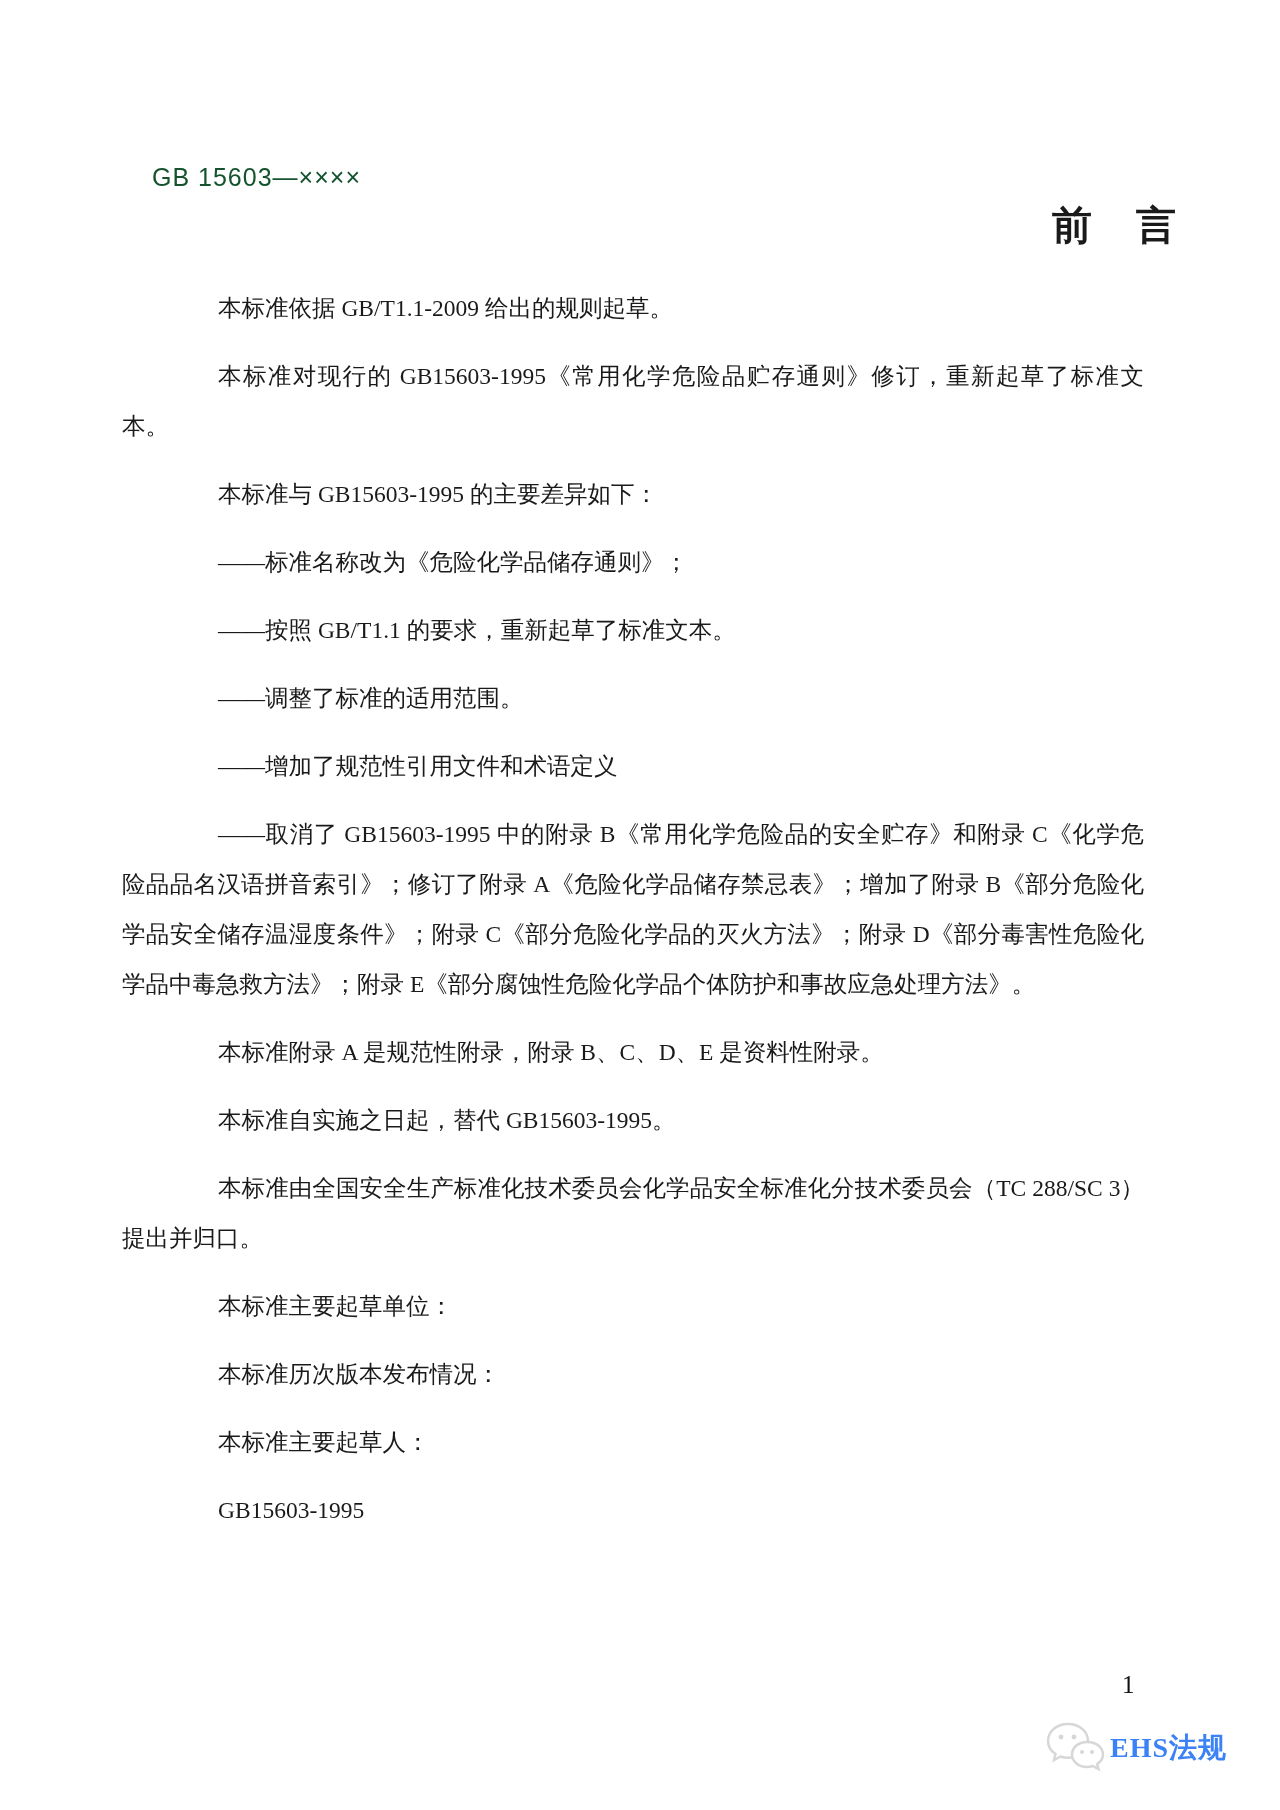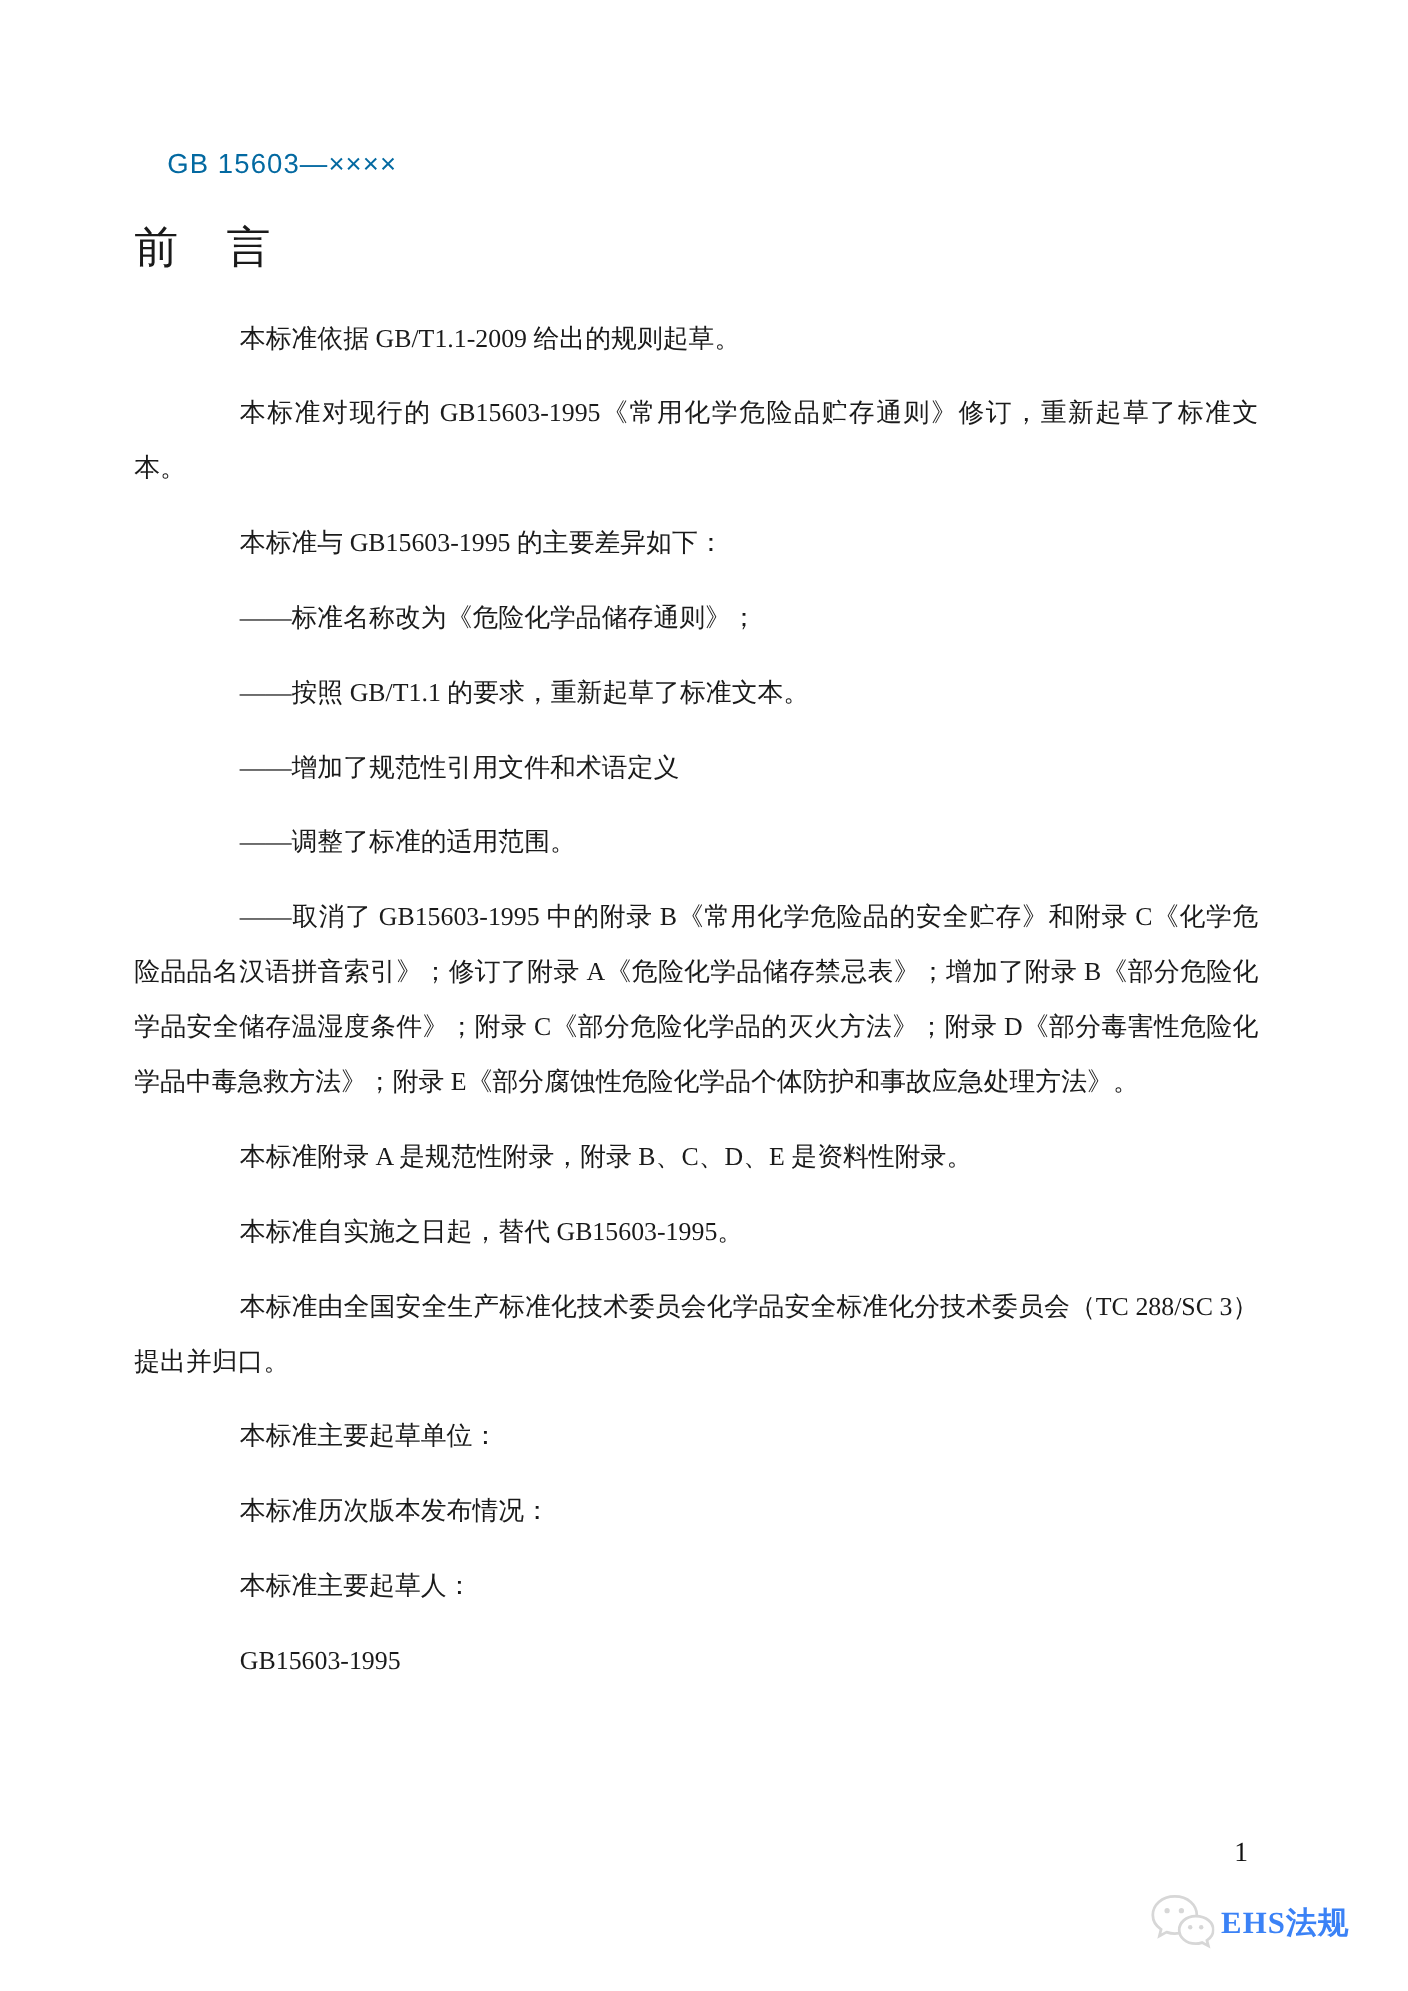--- a/index.html
+++ b/index.html
@@ -8,39 +8,39 @@
     width:1280px;
     height:1810px;
     background:#ffffff;
     overflow:hidden;
     font-family:"Liberation Serif","DejaVu Serif",serif;
     color:#1a1a1a;
   }
   .doc-header{
     position:absolute;
     left:152px;
-    top:132px;
+    top:160px;
     height:34px;
     line-height:34px;
     font-family:"Liberation Sans","DejaVu Sans",sans-serif;
     font-size:25px;
     letter-spacing:1px;
-    color:#0369a1;
+    color:#14532d;
     white-space:nowrap;
   }
   .doc-title{
     position:absolute;
     left:104px;
     top:200px;
     width:1056px;
-    text-align:left;
+    text-align:right;
     transform:translateX(18px);
     font-family:"Liberation Sans","DejaVu Sans",sans-serif;
     font-size:40px;
-    font-weight:normal;
+    font-weight:bold;
     line-height:50px;
     color:#1a1a1a;
     letter-spacing:2px;
     white-space:pre;
   }
   .doc-body{
     position:absolute;
     left:104px;
     top:265px;
     width:1058px;
@@ -90,22 +90,22 @@
   <div class="doc-header">GB 15603—××××</div>
 
   <div class="doc-title">前　言</div>
 
   <div class="doc-body">
     <p>本标准依据 GB/T1.1-2009 给出的规则起草。</p>
     <p>本标准对现行的 GB15603-1995《常用化学危险品贮存通则》修订，重新起草了标准文本。</p>
     <p>本标准与 GB15603-1995 的主要差异如下：</p>
     <p>——标准名称改为《危险化学品储存通则》；</p>
     <p>——按照 GB/T1.1 的要求，重新起草了标准文本。</p>
+    <p>——调整了标准的适用范围。</p>
     <p>——增加了规范性引用文件和术语定义</p>
-    <p>——调整了标准的适用范围。</p>
     <p>——取消了 GB15603-1995 中的附录 B《常用化学危险品的安全贮存》和附录 C《化学危险品品名汉语拼音索引》；修订了附录 A《危险化学品储存禁忌表》；增加了附录 B《部分危险化学品安全储存温湿度条件》；附录 C《部分危险化学品的灭火方法》；附录 D《部分毒害性危险化学品中毒急救方法》；附录 E《部分腐蚀性危险化学品个体防护和事故应急处理方法》。</p>
     <p>本标准附录 A 是规范性附录，附录 B、C、D、E 是资料性附录。</p>
     <p>本标准自实施之日起，替代 GB15603-1995。</p>
     <p>本标准由全国安全生产标准化技术委员会化学品安全标准化分技术委员会（TC 288/SC 3）提出并归口。</p>
     <p>本标准主要起草单位：</p>
     <p>本标准历次版本发布情况：</p>
     <p>本标准主要起草人：</p>
     <p>GB15603-1995</p>
   </div>
 

